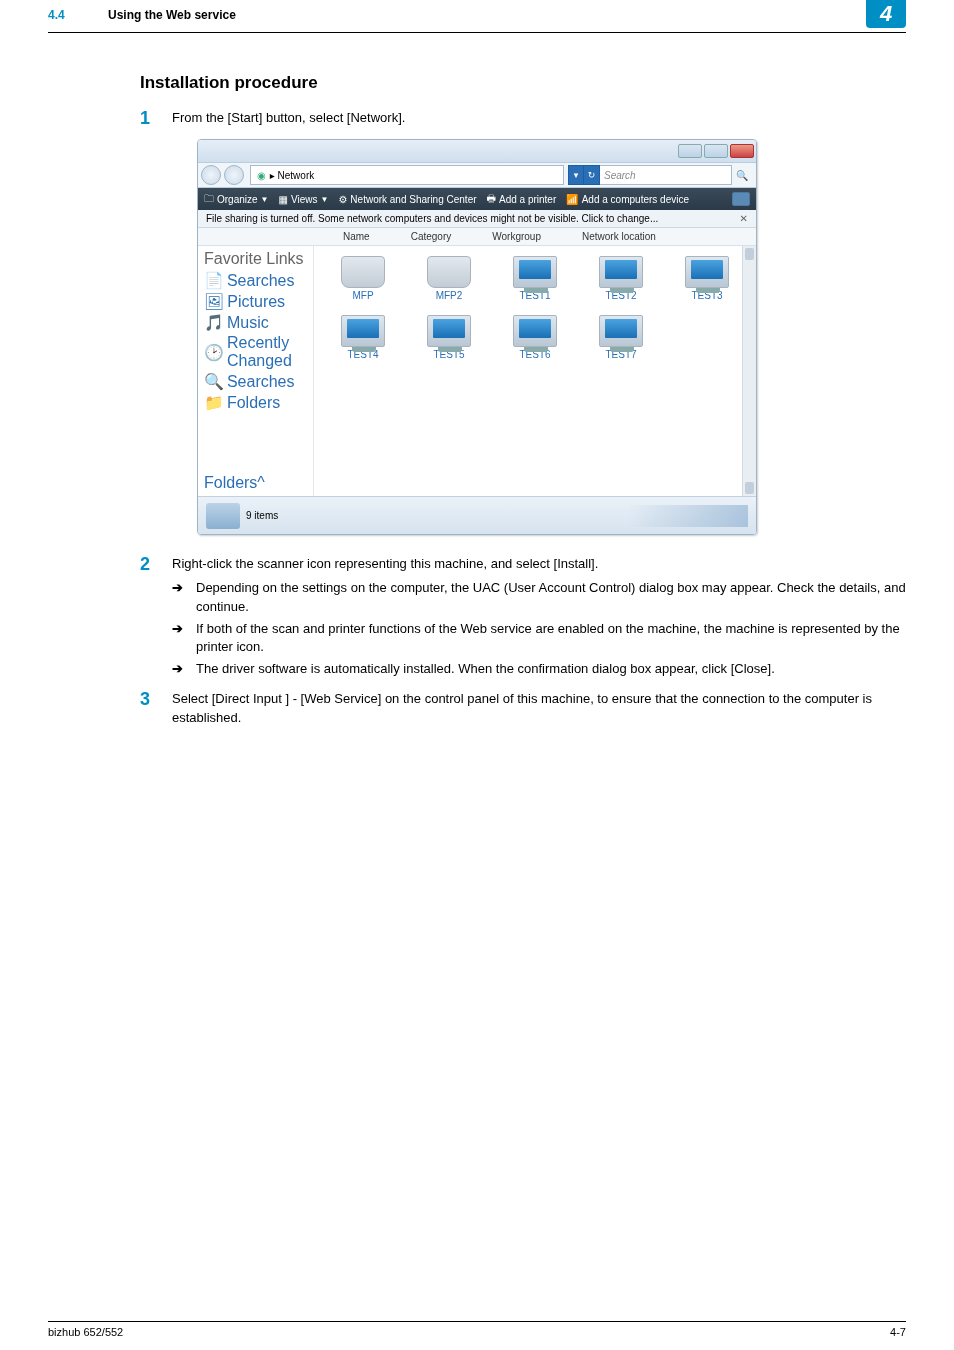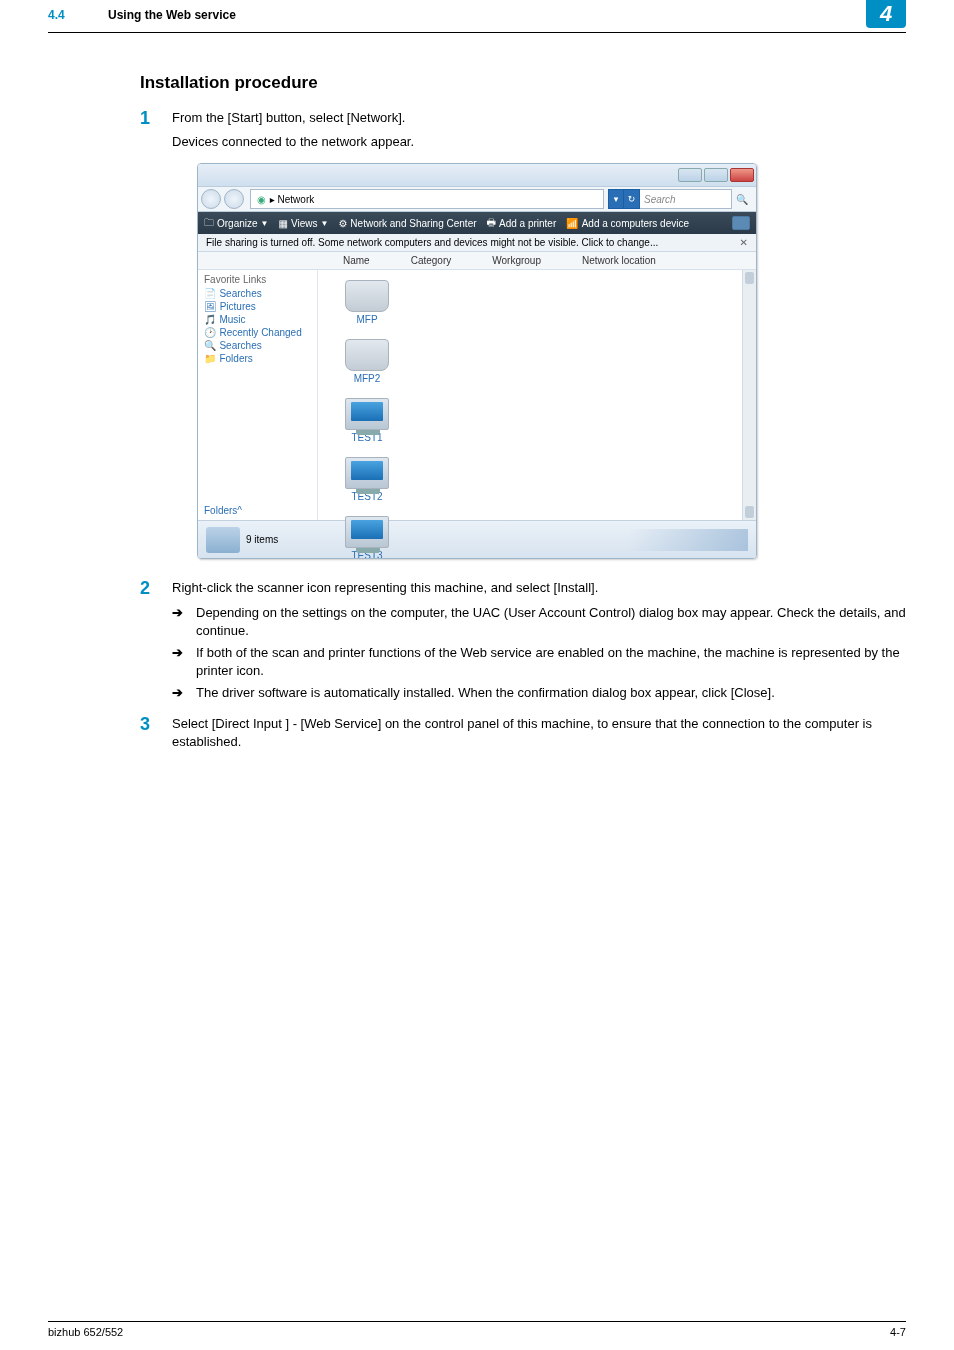--- a/index.html
+++ b/index.html
@@ -149,21 +149,21 @@
     display: flex;
     align-items: center;
     margin: 0 4px 0 4px;
   }
   .search-split {
     background: #2a6fb5; color:#fff; font-size:9px;
     display:flex; align-items:center; justify-content:center;
     width:16px; height:20px; border:1px solid #1a5fa5;
   }
   .search-box {
-    width: 92px; height: 20px; border:1px solid #abc; border-left:none;
+    width: 132px; height: 20px; border:1px solid #abc; border-left:none;
     background:#fff; color:#888; font-style:italic; display:flex; align-items:center; padding:0 4px;
   }
   .mag { color:#2a6fb5; margin-left:2px; width:18px; text-align:center; }
   .toolbar {
     height: 22px;
     background: linear-gradient(#3a4a58,#2a3a48);
     color:#fff;
     display:flex; align-items:center;
     padding: 0 6px;
     font-size: 10px;
@@ -190,35 +190,35 @@
   .colhdr span { margin-right: 18px; color:#333;padding-left:23px; }
   .main {
     display:flex;
     height: 250px;
     background:#fff;
   }
   .side {
     width: 120px;
     border-right: 1px solid #e0e7ef;
     padding: 4px 6px;
-    font-size:10px;
+    font-size:16px;
     position:relative;
   }
   .side .hdr { color:#666; margin-bottom:3px; }
   .side a { color:#2a6fb5; text-decoration:none; display:flex; align-items:center; gap:3px; margin:2px 0; }
   .folders-row {
     position:absolute; bottom:4px; left:6px; right:8px;
     display:flex; color:#2a6fb5;
   }
   .grid {
     flex:1;
     padding: 6px;
     position:relative;
   }
-  .row { display:flex;flex-direction:column; }
+  .row { display:flex; }
   .dev {
     width: 70px;
     text-align:center;
     color:#2a6fb5;
     font-size:10px;
     margin: 4px 8px 10px 8px;
   }
   .dev .ico {
     width: 44px; height: 32px; margin:0 auto 2px auto;
     background: linear-gradient(#e2e8ee,#c3ccd5);
@@ -286,21 +286,20 @@
 </div>
 <hr class="rule">
 
 <div class="content">
   <div class="proc-title">Installation procedure</div>
 
   <div class="step">
     <div class="step-num">1</div>
     <div class="step-txt">From the [Start] button, select [Network].</div>
   </div>
-  <div class="subline">Devices connected to the network appear.</div>
 
   <div class="win-wrap">
     <div class="win">
       <div class="win-title">
         <div class="win-btn"></div>
         <div class="win-btn"></div>
         <div class="win-btn win-close"></div>
       </div>
       <div class="addr">
         <div class="nav-circ"></div>

